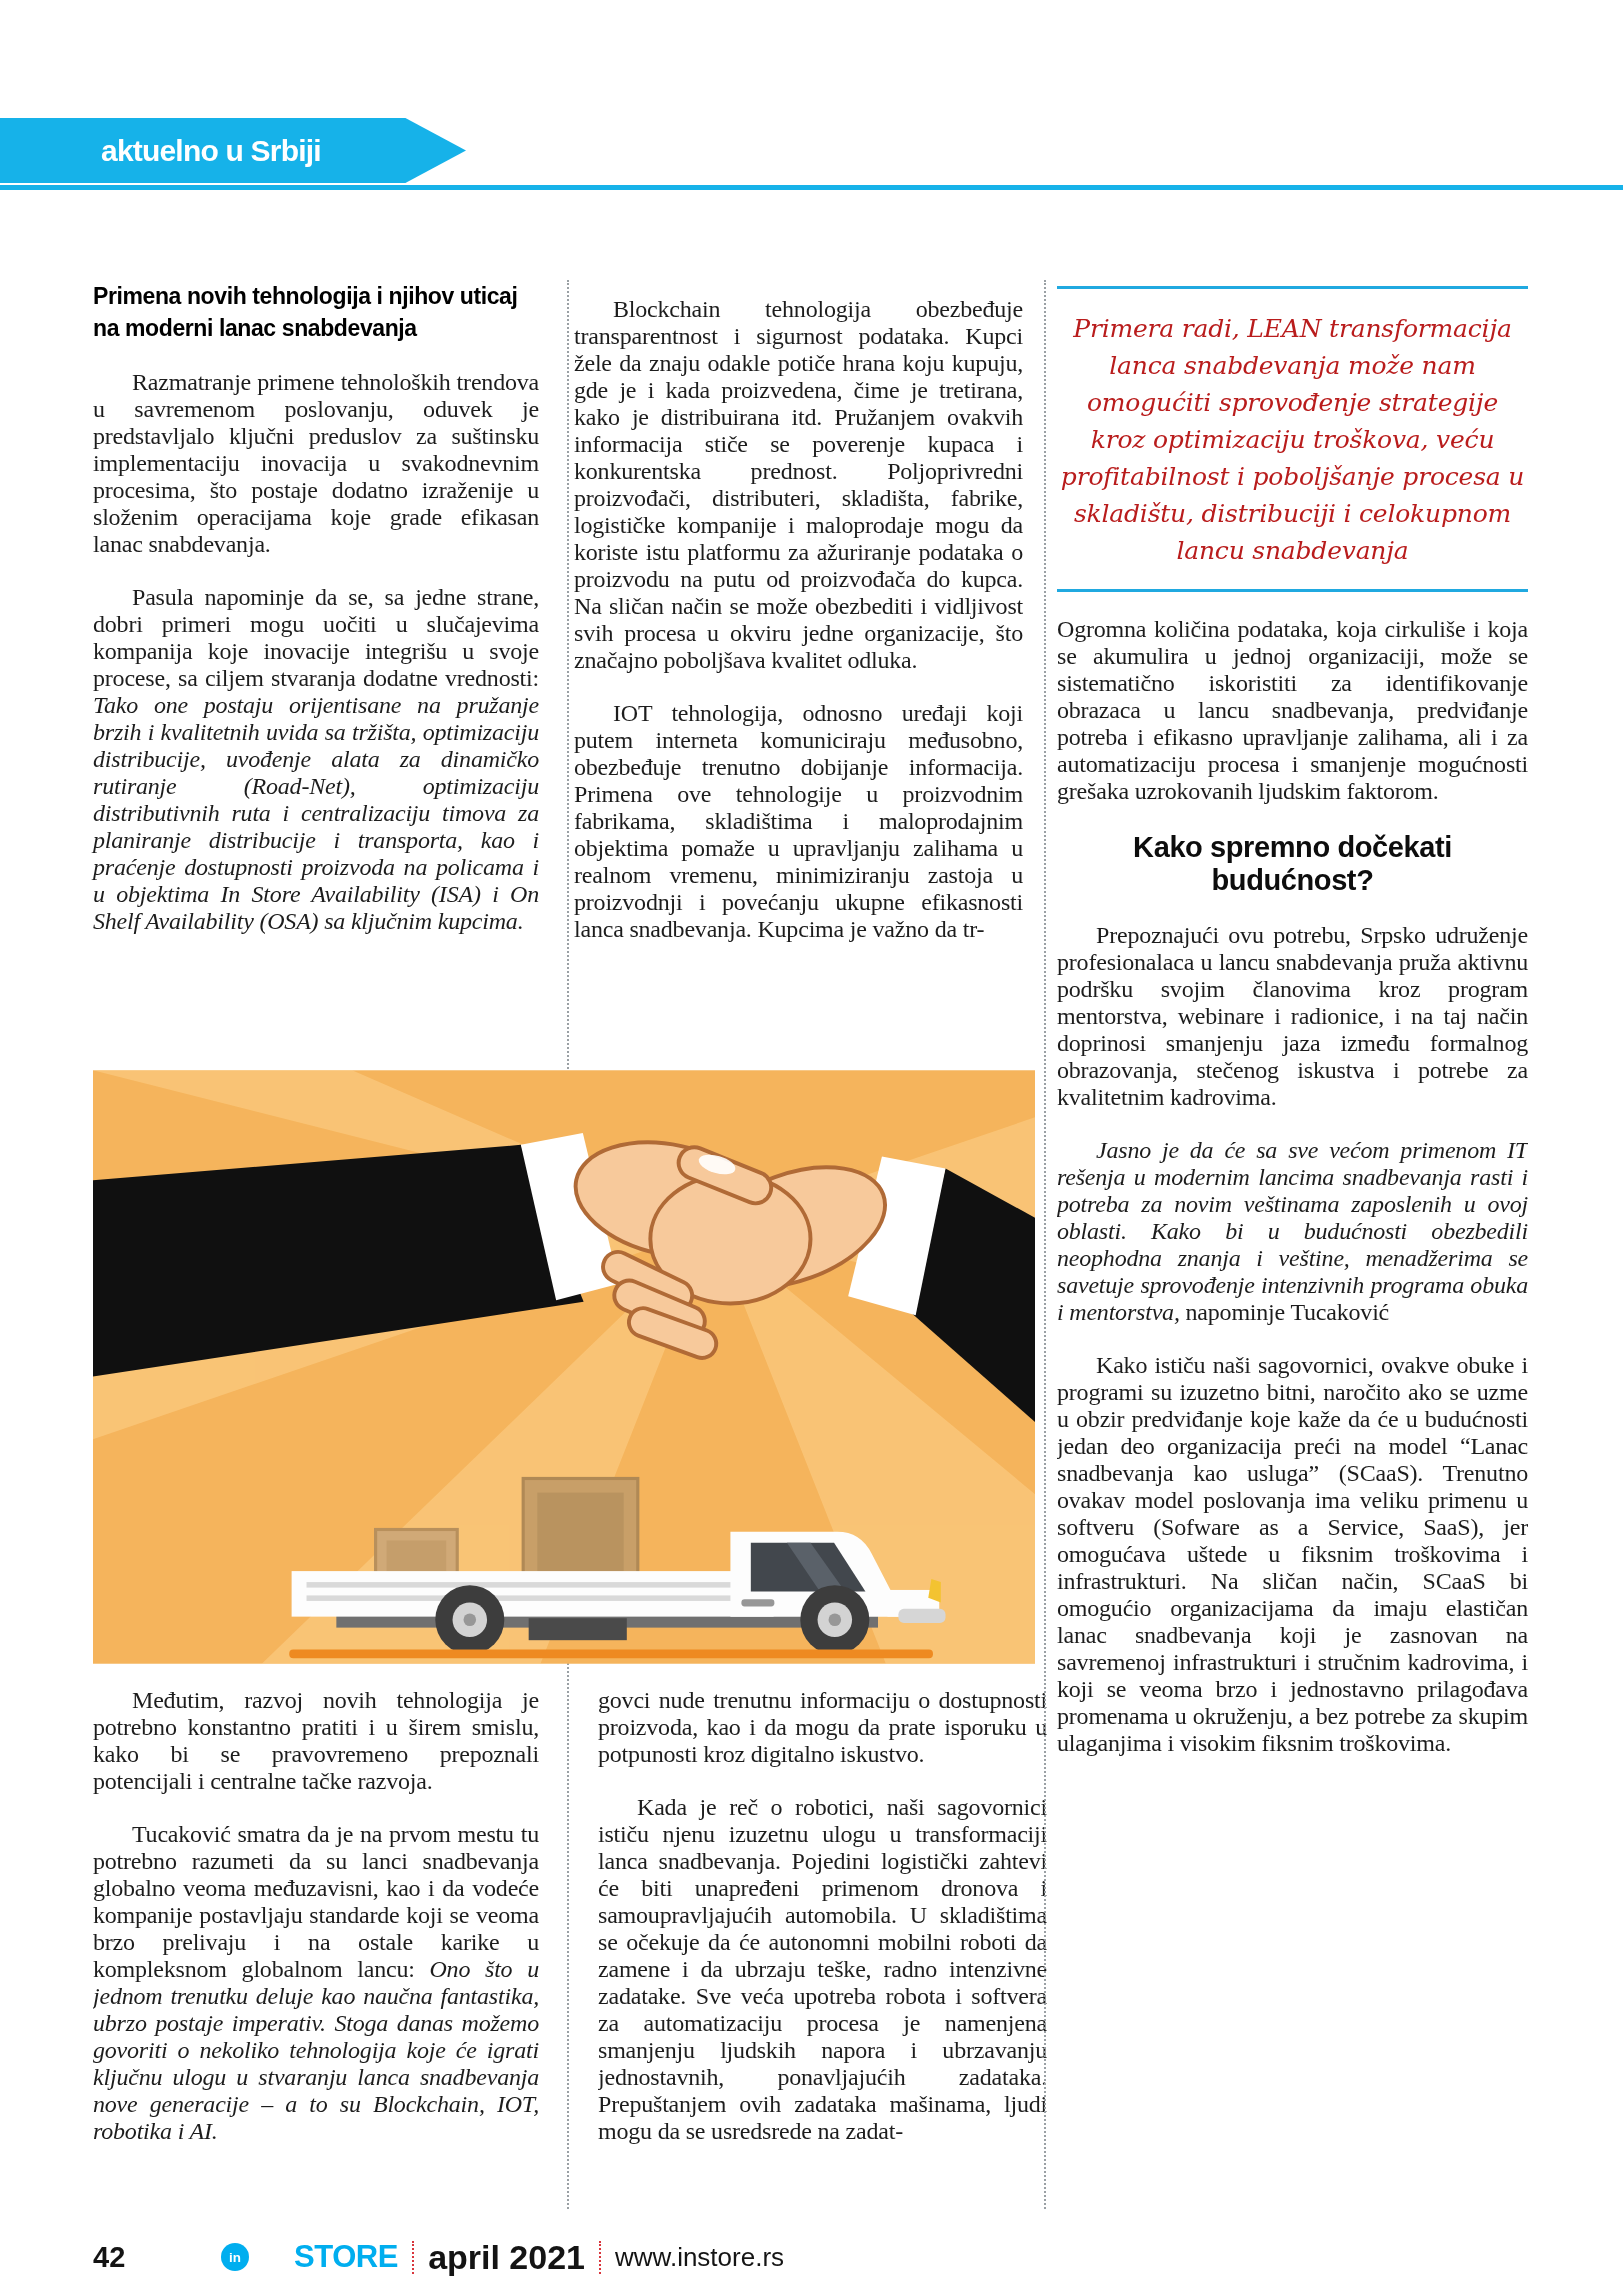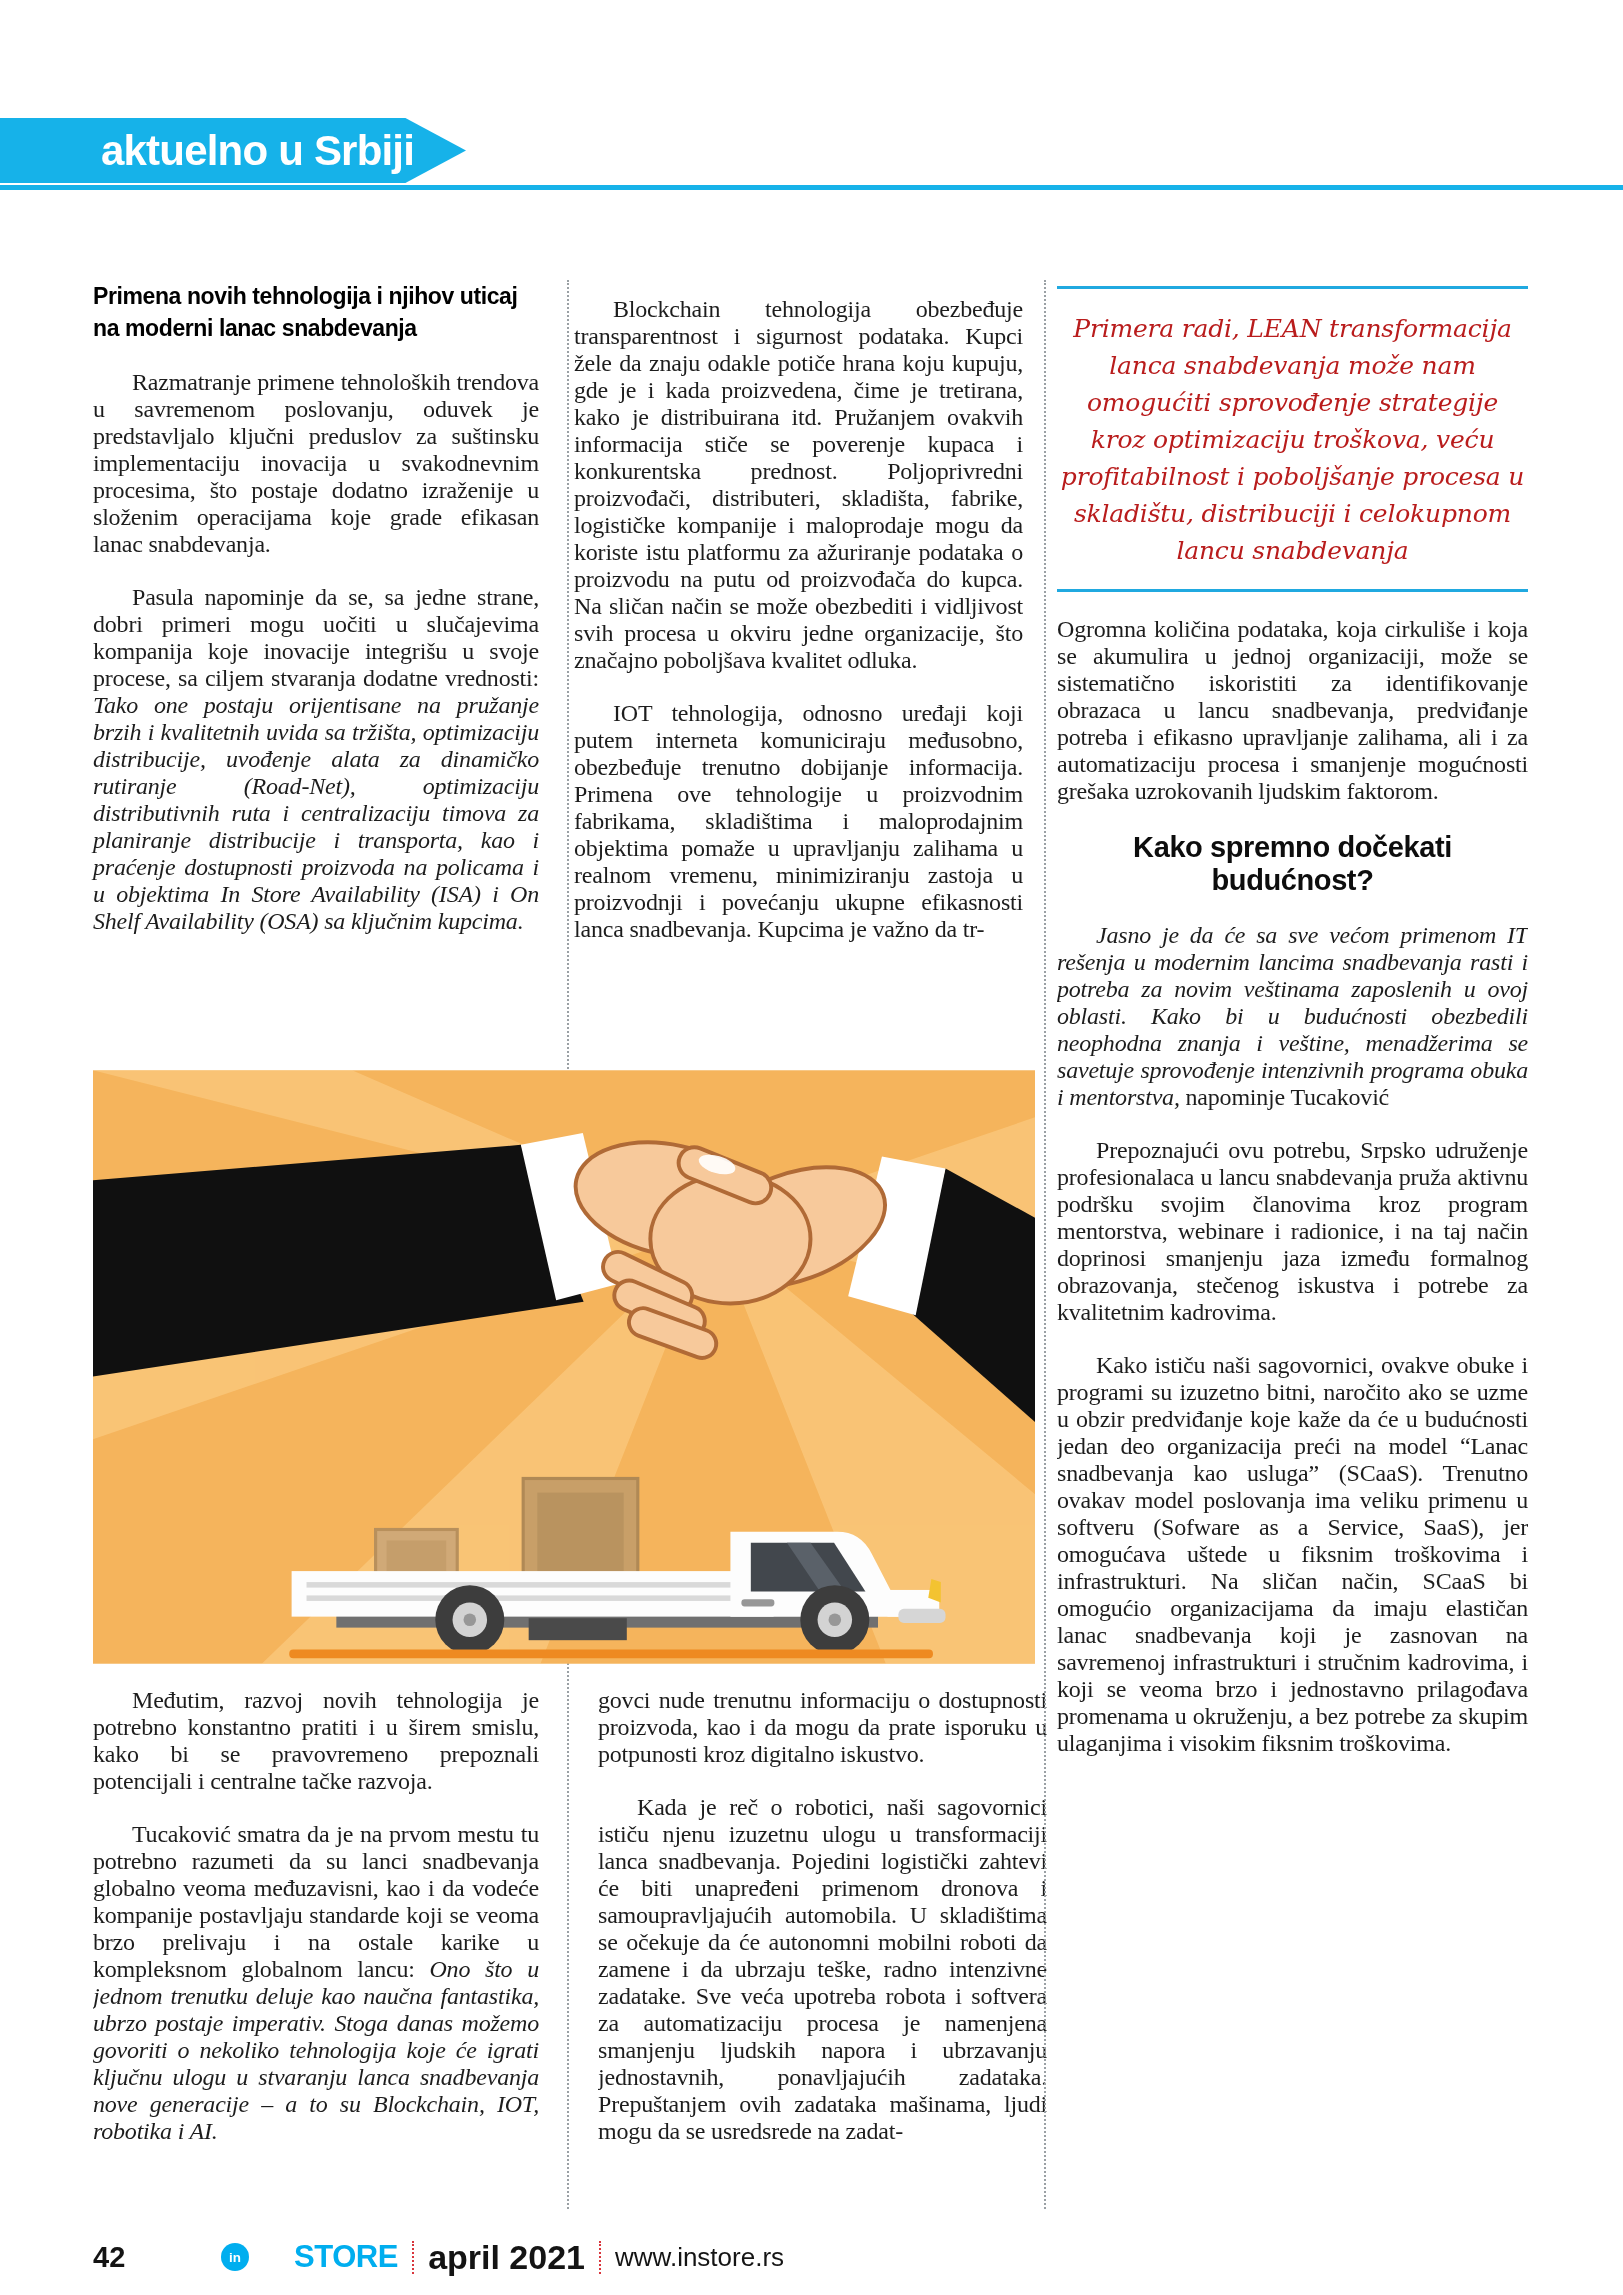--- a/index.html
+++ b/index.html
@@ -10,21 +10,21 @@
   .page { position:absolute; inset:0; overflow:hidden; }
 
   
   .banner {
     position:absolute; left:0; top:118px; width:466px; height:65px;
     background:#16b2e9;
     clip-path:polygon(0 0, 87% 0, 100% 50%, 87% 100%, 0 100%);
   }
   .banner-label {
     display:block; font-family:"Liberation Sans", sans-serif; font-weight:700;
-    font-size:42px; line-height:65px; color:#ffffff; padding-left:101px; letter-spacing:-0.8px;
+    font-size:30px; line-height:65px; color:#ffffff; padding-left:101px; letter-spacing:-0.8px;
   }
   .top-rule { position:absolute; left:0; top:185px; width:1623px; height:4.7px; background:#16b2e9; }
 
   
   .divider { position:absolute; top:280px; height:1929px; width:0; border-left:2.4px dotted #9aa0a4; z-index:1; }
   .divider-1 { left:567px; }
   .divider-2 { left:1044px; }
 
   
   .col { position:absolute; text-align:justify; font-size:24px; line-height:27px; letter-spacing:-0.2px; z-index:0; }
@@ -98,22 +98,22 @@
     <p class="indent" style="margin-top:15.7px;">Blockchain tehnologija obezbeđuje transparentnost i sigurnost podataka. Kupci žele da znaju odakle potiče hrana koju kupuju, gde je i kada proizvedena, čime je tretirana, kako je distribuirana itd. Pružanjem ovakvih informacija stiče se poverenje kupaca i konkurentska prednost. Poljoprivredni proizvođači, distributeri, skladišta, fabrike, logističke kompanije i maloprodaje mogu da koriste istu platformu za ažuriranje podataka o proizvodu na putu od proizvođača do kupca. Na sličan način se može obezbediti i vidljivost svih procesa u okviru jedne organizacije, što značajno poboljšava kvalitet odluka.</p>
     <p class="indent">IOT tehnologija, odnosno uređaji koji putem interneta komuniciraju međusobno, obezbeđuje trenutno dobijanje informacija. Primena ove tehnologije u proizvodnim fabrikama, skladištima i maloprodajnim objektima pomaže u upravljanju zalihama u realnom vremenu, minimiziranju zastoja u proizvodnji i povećanju ukupne efikasnosti lanca snadbevanja. Kupcima je važno da tr-</p>
   </div>
 
   <div class="col col-3">
     <hr class="qrule">
     <div class="pull-quote">Primera radi, LEAN transformacija lanca snabdevanja može nam omogućiti sprovođenje strategije kroz optimizaciju troškova, veću profitabilnost i poboljšanje procesa u skladištu, distribuciji i celokupnom lancu snabdevanja</div>
     <hr class="qrule" style="margin:0 0 23.6px 0;">
     <p>Ogromna količina podataka, koja cirkuliše i koja se akumulira u jednoj organizaciji, može se sistematično iskoristiti za identifikovanje obrazaca u lancu snadbevanja, predviđanje potreba i efikasno upravljanje zalihama, ali i za automatizaciju procesa i smanjenje mogućnosti grešaka uzrokovanih ljudskim faktorom.</p>
     <h2 class="subheading">Kako spremno dočekati budućnost?</h2>
+    <p class="indent">Prepoznajući ovu potrebu, Srpsko udruženje profesionalaca u lancu snabdevanja pruža aktivnu podršku svojim članovima kroz program mentorstva, webinare i radionice, i na taj način doprinosi smanjenju jaza između formalnog obrazovanja, stečenog iskustva i potrebe za kvalitetnim kadrovima.</p>
     <p class="indent"><span class="italic">Jasno je da će sa sve većom primenom IT rešenja u modernim lancima snadbevanja rasti i potreba za novim veštinama zaposlenih u ovoj oblasti. Kako bi u budućnosti obezbedili neophodna znanja i veštine, menadžerima se savetuje sprovođenje intenzivnih programa obuka i mentorstva,</span><span> napominje Tucaković</span></p>
-    <p class="indent">Prepoznajući ovu potrebu, Srpsko udruženje profesionalaca u lancu snabdevanja pruža aktivnu podršku svojim članovima kroz program mentorstva, webinare i radionice, i na taj način doprinosi smanjenju jaza između formalnog obrazovanja, stečenog iskustva i potrebe za kvalitetnim kadrovima.</p>
     <p class="indent">Kako ističu naši sagovornici, ovakve obuke i programi su izuzetno bitni, naročito ako se uzme u obzir predviđanje koje kaže da će u budućnosti jedan deo organizacija preći na model “Lanac snadbevanja kao usluga” (SCaaS). Trenutno ovakav model poslovanja ima veliku primenu u softveru (Sofware as a Service, SaaS), jer omogućava uštede u fiksnim troškovima i infrastrukturi. Na sličan način, SCaaS bi omogućio organizacijama da imaju elastičan lanac snadbevanja koji je zasnovan na savremenoj infrastrukturi i stručnim kadrovima, i koji se veoma brzo i jednostavno prilagođava promenama u okruženju, a bez potrebe za skupim ulaganjima i visokim fiksnim troškovima.</p>
   </div>
 
   <div class="col col-1b">
     <p class="indent">Međutim, razvoj novih tehnologija je potrebno konstantno pratiti i u širem smislu, kako bi se pravovremeno prepoznali potencijali i centralne tačke razvoja.</p>
     <p class="indent"><span>Tucaković smatra da je na prvom mestu tu potrebno razumeti da su lanci snadbevanja globalno veoma međuzavisni, kao i da vodeće kompanije postavljaju standarde koji se veoma brzo prelivaju i na ostale karike u kompleksnom globalnom lancu: </span><span class="italic">Ono što u jednom trenutku deluje kao naučna fantastika, ubrzo postaje imperativ. Stoga danas možemo govoriti o nekoliko tehnologija koje će igrati ključnu ulogu u stvaranju lanca snadbevanja nove generacije – a to su Blockchain, IOT, robotika i AI.</span></p>
   </div>
 
   <div class="col col-2b">
     <p>govci nude trenutnu informaciju o dostupnosti proizvoda, kao i da mogu da prate isporuku u potpunosti kroz digitalno iskustvo.</p>

